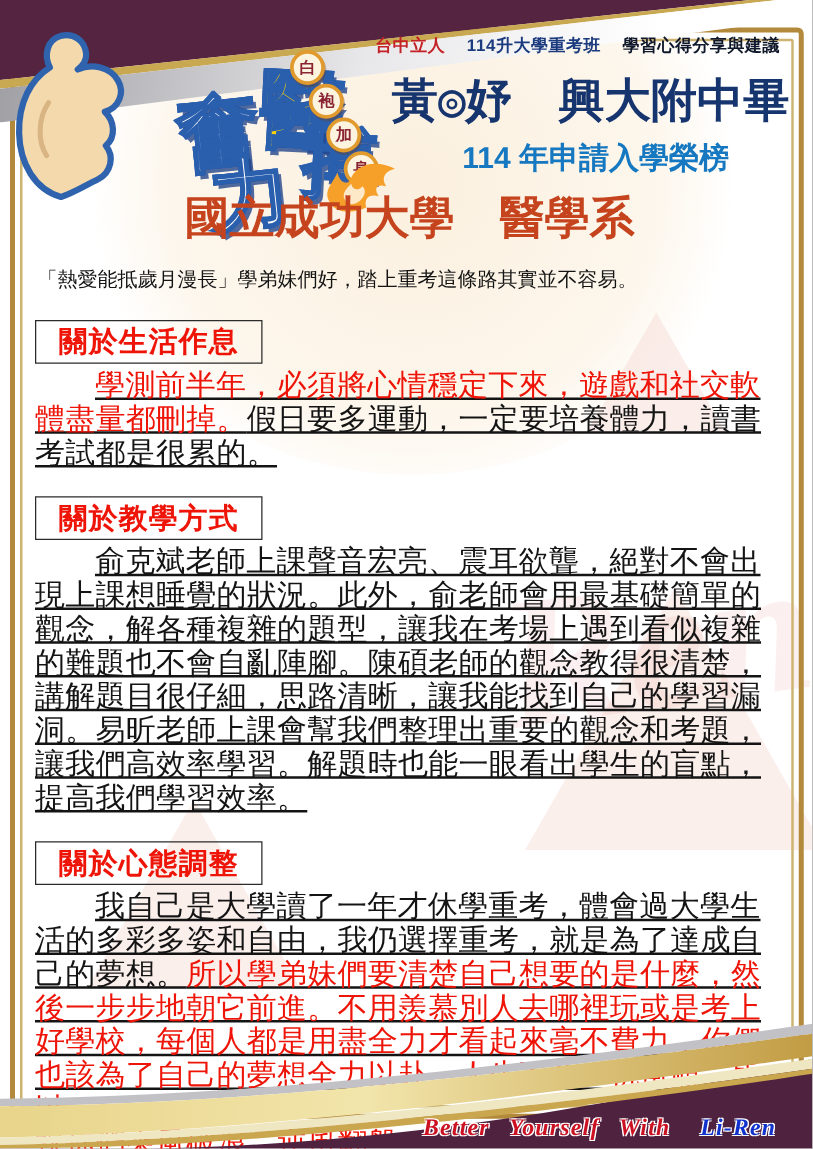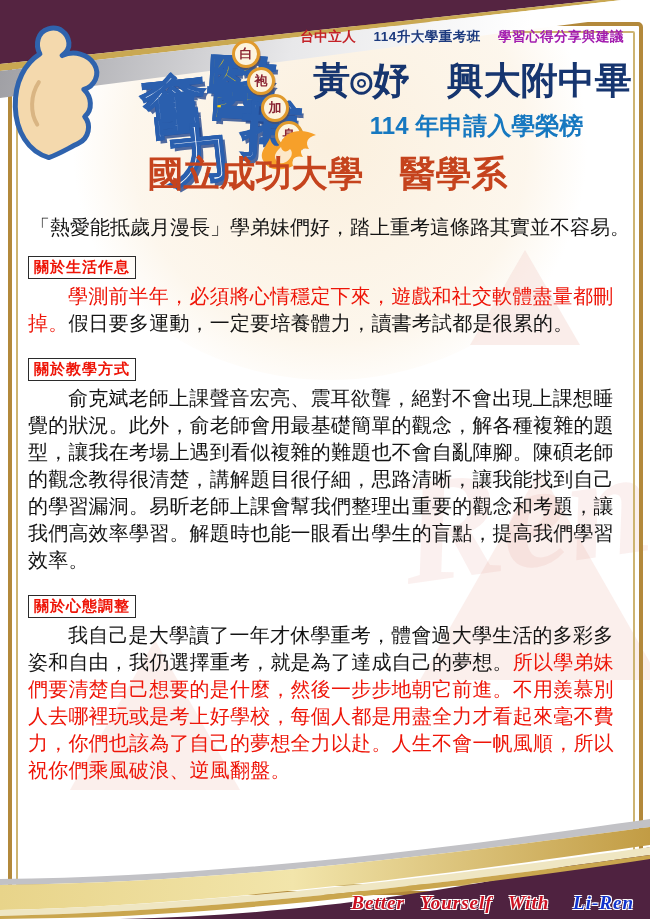--- a/index.html
+++ b/index.html
@@ -42,41 +42,41 @@
   .lc-bo {left:242px; top:92px; font-size:60px; transform:rotate(3deg);}
   .coin{position:absolute; width:22px; height:22px; border-radius:50%;
     background:#fdf4df; border:3px solid #e09a2d; color:#8a2433;
     font-weight:bold; font-size:13px; line-height:22px; text-align:center;
     box-shadow:1px 2px 0 rgba(120,60,20,.35);}
   .coin1{left:232px; top:40px;} .coin2{left:247px; top:67px;}
   .coin3{left:261px; top:94px;} .coin4{left:275px; top:121px;}
   .logo-flame{position:absolute; left:258px; top:126px;}
   
   .tagrow{position:absolute; top:28px; right:26px; z-index:4; font-size:13.5px; font-weight:bold; letter-spacing:.5px; white-space:nowrap;}
-  .tag-org{color:#c42127;margin-left:46px;} .tag-cls{color:#1c3a7e; margin-left:13px;} .tag-share{color:#a21caf; margin-left:13px;}
+  .tag-org{color:#c42127;margin-left:46px;} .tag-cls{color:#1c3a7e; margin-left:13px;} .tag-share{color:#0f172a; margin-left:13px;}
   .student-name{position:absolute; top:56px; left:300px; width:345px; z-index:4;
     text-align:center; font-family:Liberation Mono, monospace; font-weight:900;
     font-size:37px; color:#16356f; white-space:nowrap;}
   .honor{position:absolute; top:110px; left:304px; width:345px; z-index:4;
     text-align:center; font-weight:900; font-size:24px; color:#1678c0; white-space:nowrap;}
   .school{position:absolute; top:150px; left:25px; width:605px; z-index:4;
     text-align:center; font-weight:900; font-size:36px; color:#c5431d; white-space:nowrap;}
   .intro{position:absolute; top:214px; left:30px; width:598px; z-index:4;
-    font-size:20px; color:#141414; white-space:nowrap;}
+    font-size:16px; color:#141414; white-space:nowrap;}
   
   .content{position:absolute; left:28px; top:256px; width:596px; z-index:4;}
   .sec{margin-bottom:21px;}
   .sec-title{display:inline-block; border:1.5px solid #2b2b2b; color:#ee1508;
-    font-size:15px; font-weight:bold; padding:1px 5px; margin-bottom:4px; letter-spacing:1px;}
-  .para{font-size:20px; line-height:27px; text-indent:2em; color:#141414; letter-spacing:.2px;}
+    font-size:23px; font-weight:bold; padding:1px 18px; margin-bottom:4px; letter-spacing:1px;}
+  .para{font-size:24px; line-height:27px; text-indent:2em; color:#141414; letter-spacing:.2px;text-decoration:underline;}
   .para span[data-color="red"]{color:#ee1508;}
   .para span[data-color="black"]{color:#141414;}
   
   .swoosh{position:absolute; left:0; bottom:0; width:650px; height:100px; z-index:6;}
-  .footer-tag{position:absolute; right:16px; bottom:5px; z-index:7;
+  .footer-tag{position:absolute; right:29px; bottom:5px; z-index:7;
     font-family:"Liberation Serif",serif; font-style:italic; font-weight:bold;
     font-size:19px; letter-spacing:1px; word-spacing:10px; white-space:nowrap;}
   .ft-main{color:#cc1122;
     text-shadow:-1px -1px 0 #fff,1px -1px 0 #fff,-1px 1px 0 #fff,1px 1px 0 #fff;}
   .ft-brand{color:#1133cc; margin-left:8px;
     text-shadow:-1px -1px 0 #fff,1px -1px 0 #fff,-1px 1px 0 #fff,1px 1px 0 #fff;}
 </style>
 </head>
 <body>
 

